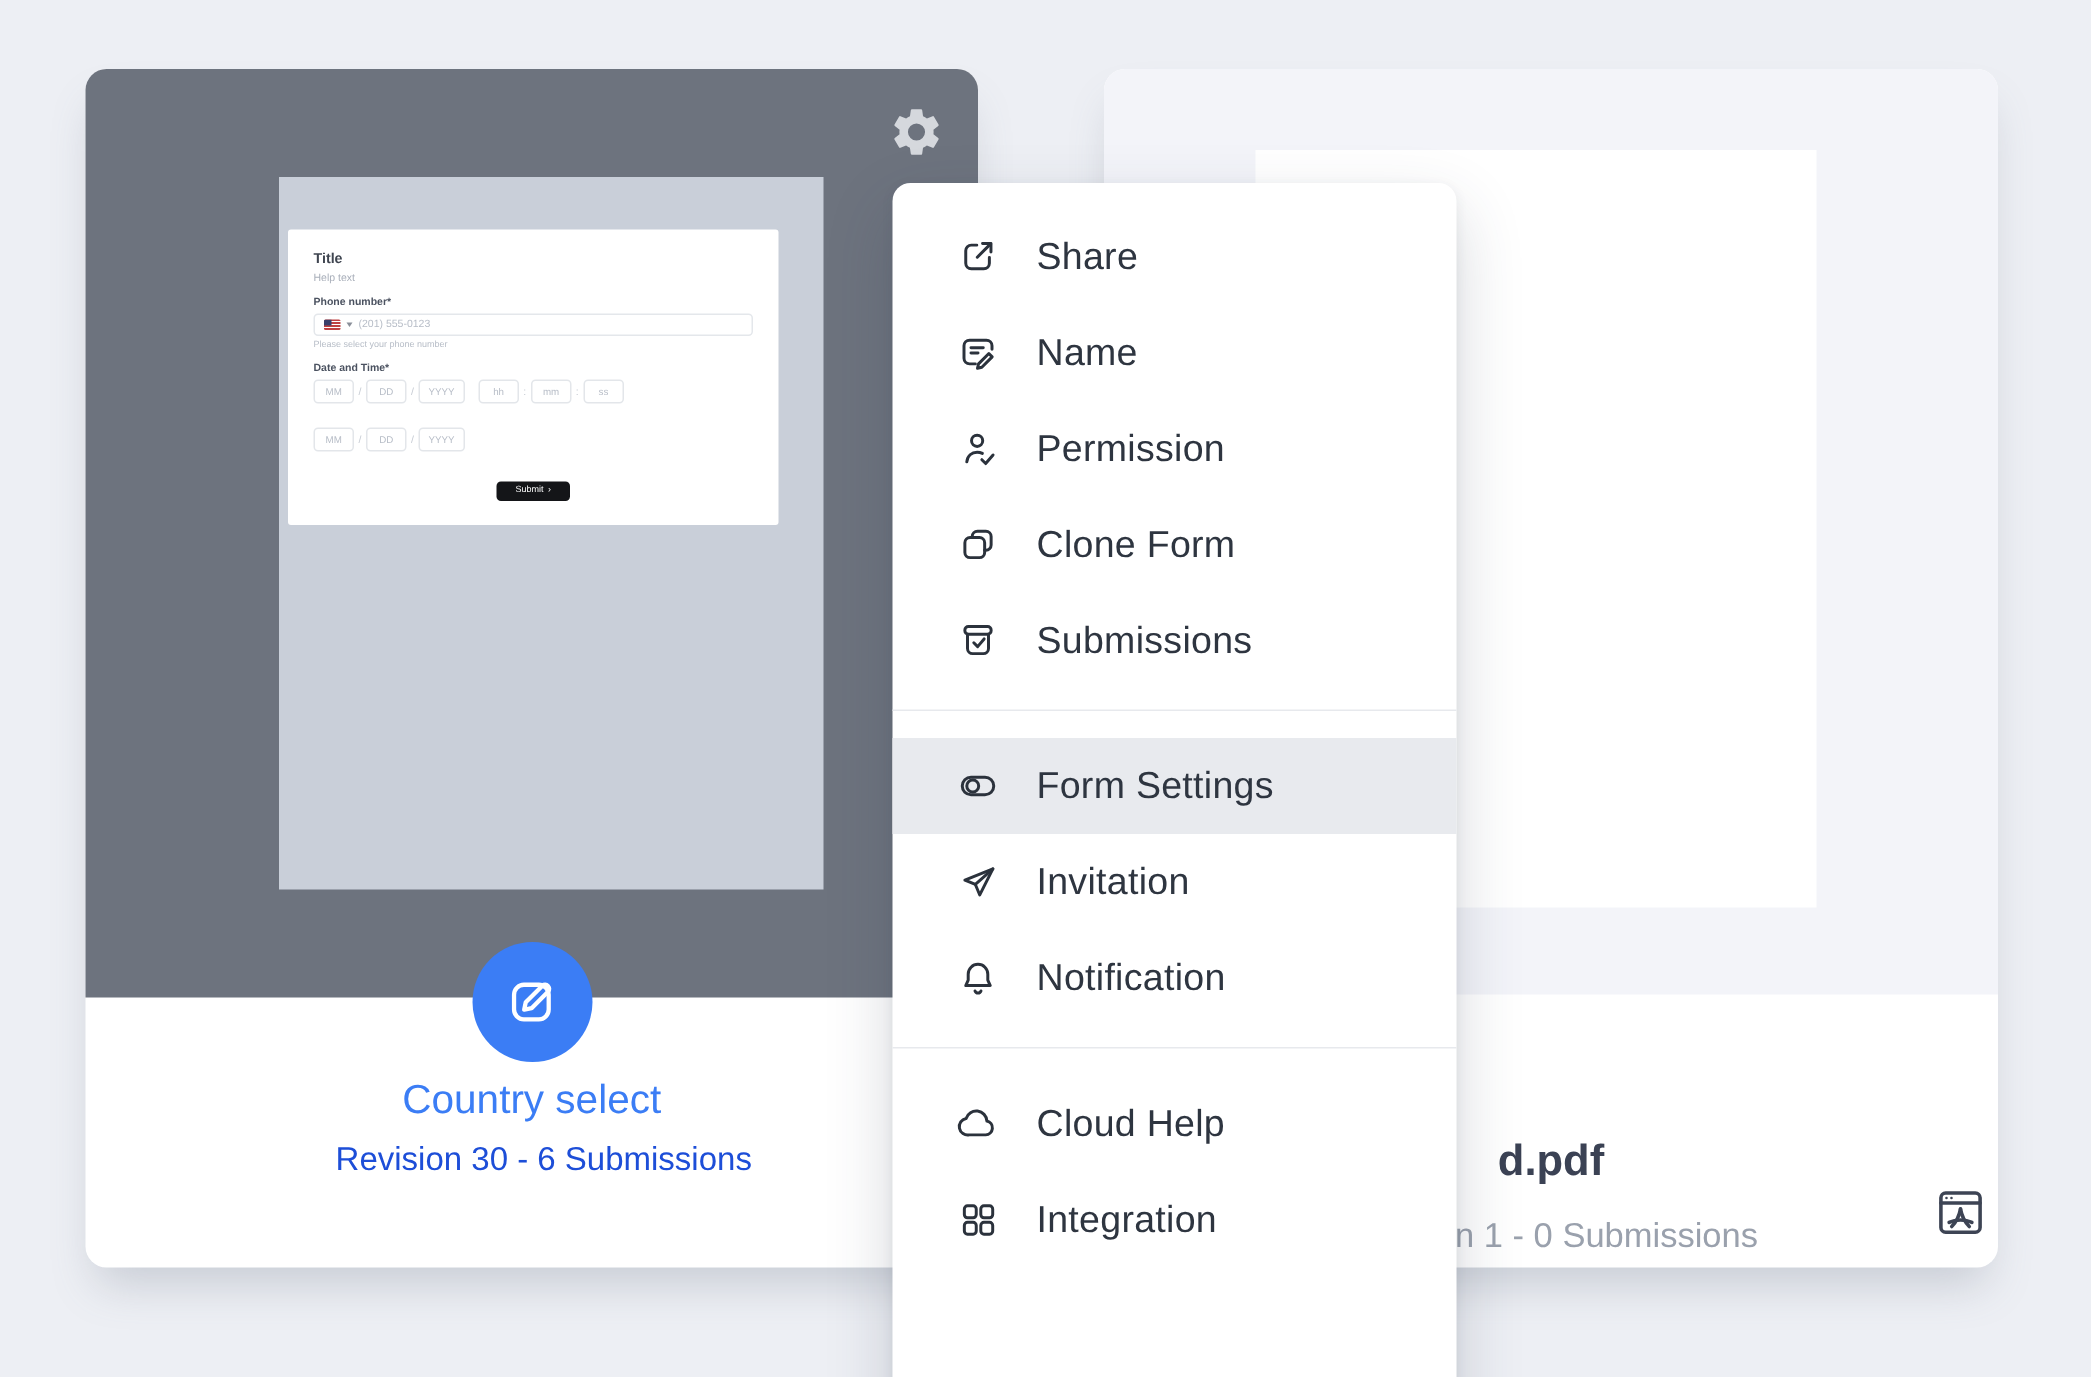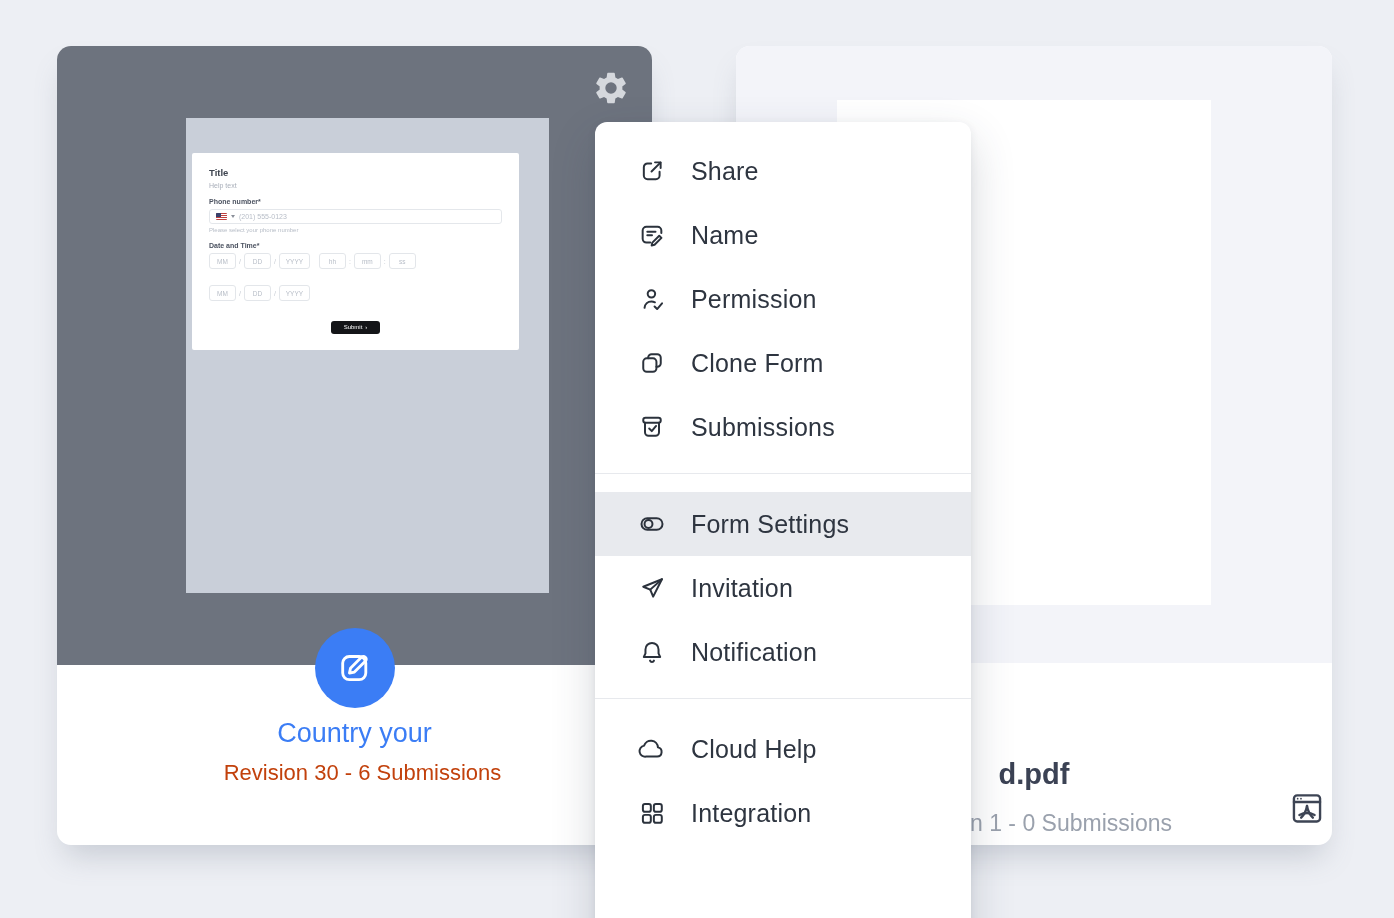--- a/index.html
+++ b/index.html
@@ -73,21 +73,21 @@
     position:absolute; left:258px; top:582px; width:80px; height:80px;
     border-radius:50%; background:var(--accent,#3b7df5); border:none; cursor:pointer;
     display:flex; align-items:center; justify-content:center;
   }
   .form-name {
     position:absolute; left:0; right:0; top:672px; text-align:center;
     font-size:27px; font-weight:500; color:var(--accent,#3b7df5); cursor:pointer;
   }
   .form-meta {
     position:absolute; left:16px; right:0; top:714px; text-align:center;
-    font-size:22px; color:#c2410c;
+    font-size:22px; color:#1d4ed8;
   }
 
   
   .right-header {
     position:absolute; left:0; top:0; right:0; height:617px;
     background:#f3f4f9; border-radius:14px 14px 0 0; overflow:hidden;
   }
   .doc-preview { position:absolute; left:101px; top:54px; width:374px; height:505px; background:#ffffff; }
   .pdf-title-line1 {
     position:absolute; left:232px; top:673px; white-space:nowrap;
@@ -171,21 +171,21 @@
   </div>
 
   <button class="edit-circle">
     <span>
       <svg width="36" height="36" viewBox="0 0 24 24" fill="none" stroke="#ffffff" stroke-width="1.9" stroke-linecap="round" stroke-linejoin="round">
         <rect x="3.8" y="5" width="15.4" height="15.4" rx="4.4"></rect>
         <path d="M11.6 15.4l7.4-7.4a1.85 1.85 0 0 0-2.6-2.6l-7.4 7.4-.7 3.3 3.3-.7z"></path>
       </svg>
     </span>
   </button>
-  <div class="form-name">Country your</div>
+  <div class="form-name">Country select</div>
   <div class="form-meta">Revision 30 - 6 Submissions</div>
 </div>
 
 <div class="card right-card">
   <div class="right-header" style="background: rgb(243, 244, 249);">
     <div class="doc-preview"></div>
   </div>
   <div class="pdf-title-line2">d.pdf</div>
   <div class="pdf-meta">n 1 - 0 Submissions</div>
   <div class="pdf-badge">

